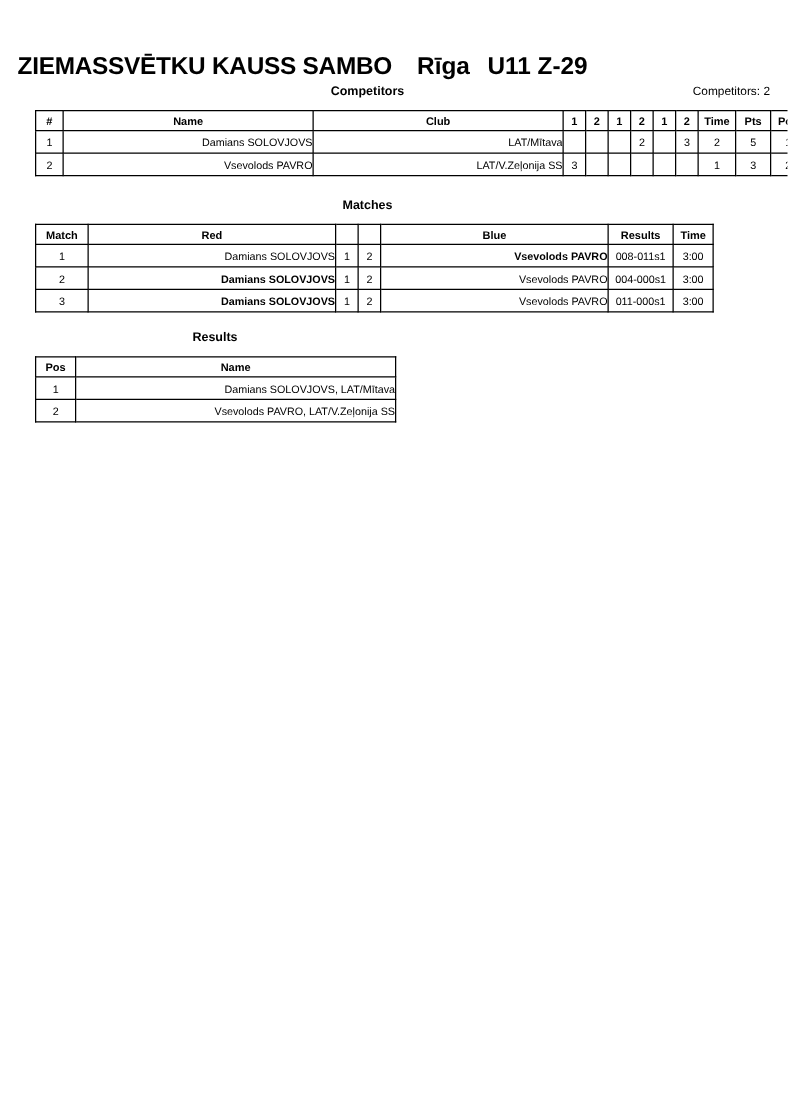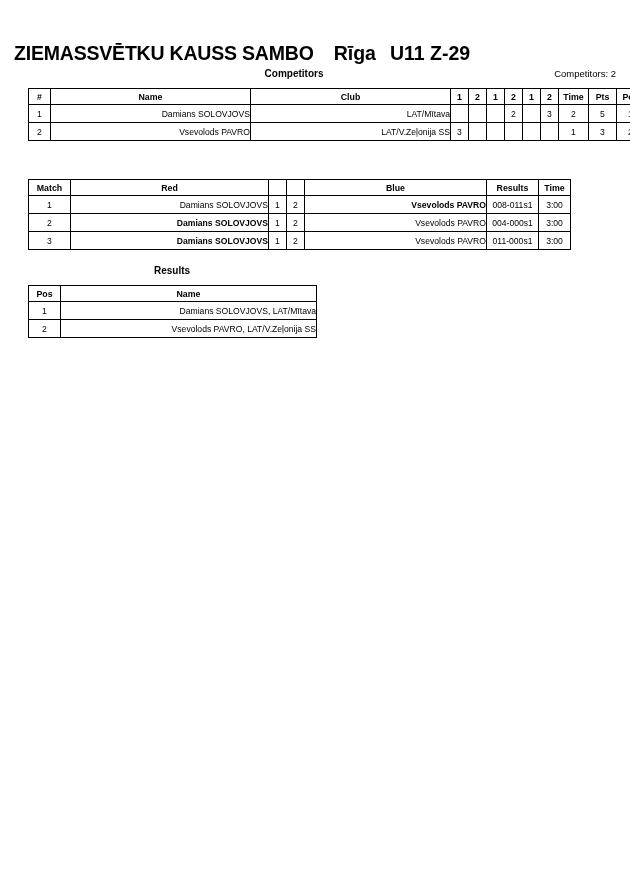--- a/index.html
+++ b/index.html
@@ -195,20 +195,21 @@
         <td class="c"></td>
         <td class="c"></td>
         <td class="c"></td>
         <td class="c">1</td>
         <td class="c">3</td>
         <td class="c">2</td>
       </tr>
     </tbody>
   </table>
 
+  <div class="caption" id="cap-matches">Matches</div>
 
   <table class="grid" id="matches-table">
     <colgroup>
       <col style="width:42px">
       <col style="width:198px">
       <col style="width:18px">
       <col style="width:18px">
       <col style="width:182px">
       <col style="width:52px">
       <col style="width:32px">

